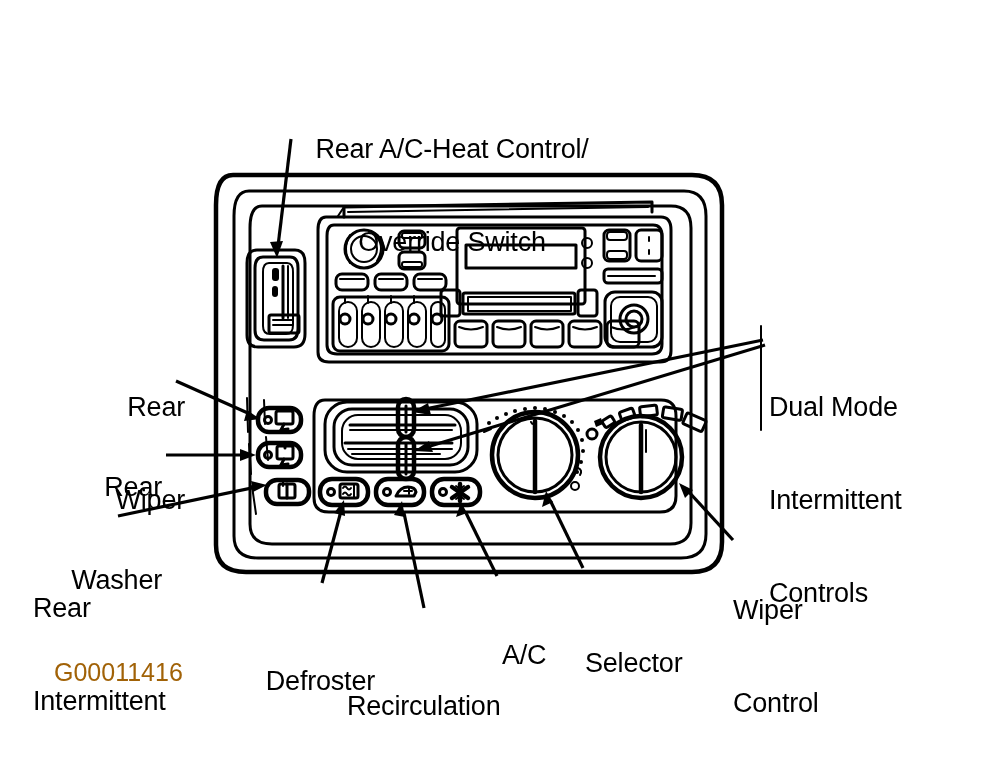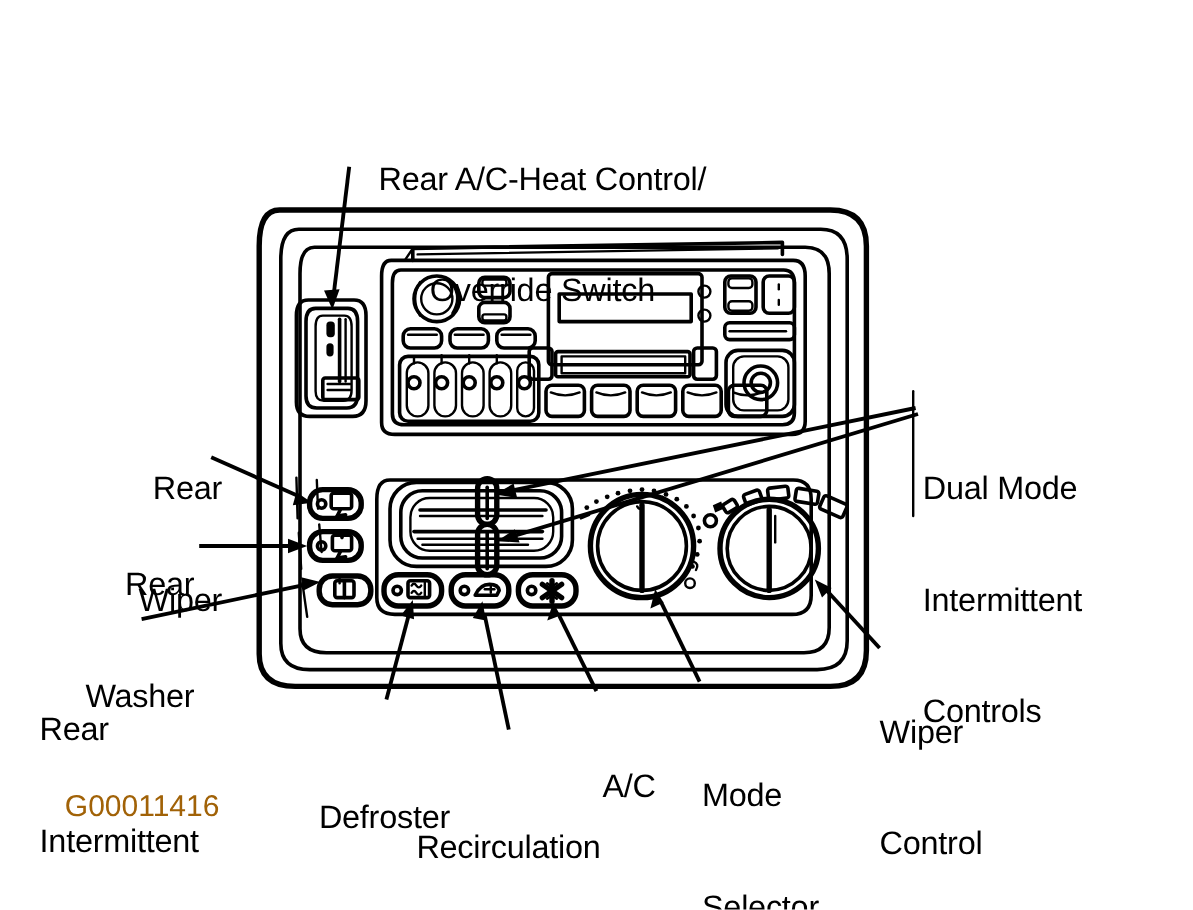--- a/index.html
+++ b/index.html
@@ -418,21 +418,20 @@
 
   <div class="lbl" style="left:347px; top:629px; width:250px;">
     <div>Recirculation</div>
   </div>
 
   <div class="lbl" style="left:474px; top:578px; width:120px;margin-left:28px;">
     <div>A/C</div>
   </div>
 
   <div class="lbl" style="left:585px; top:586px; width:200px;">
-    <div>Mode</div>
     <div>Selector</div>
   </div>
 
   <div class="lbl" style="left:733px; top:533px; width:200px;">
     <div>Wiper</div>
     <div>Control</div>
   </div>
 
   <div class="lbl" style="left:769px; top:330px; width:225px;">
     <div>Dual Mode</div>

